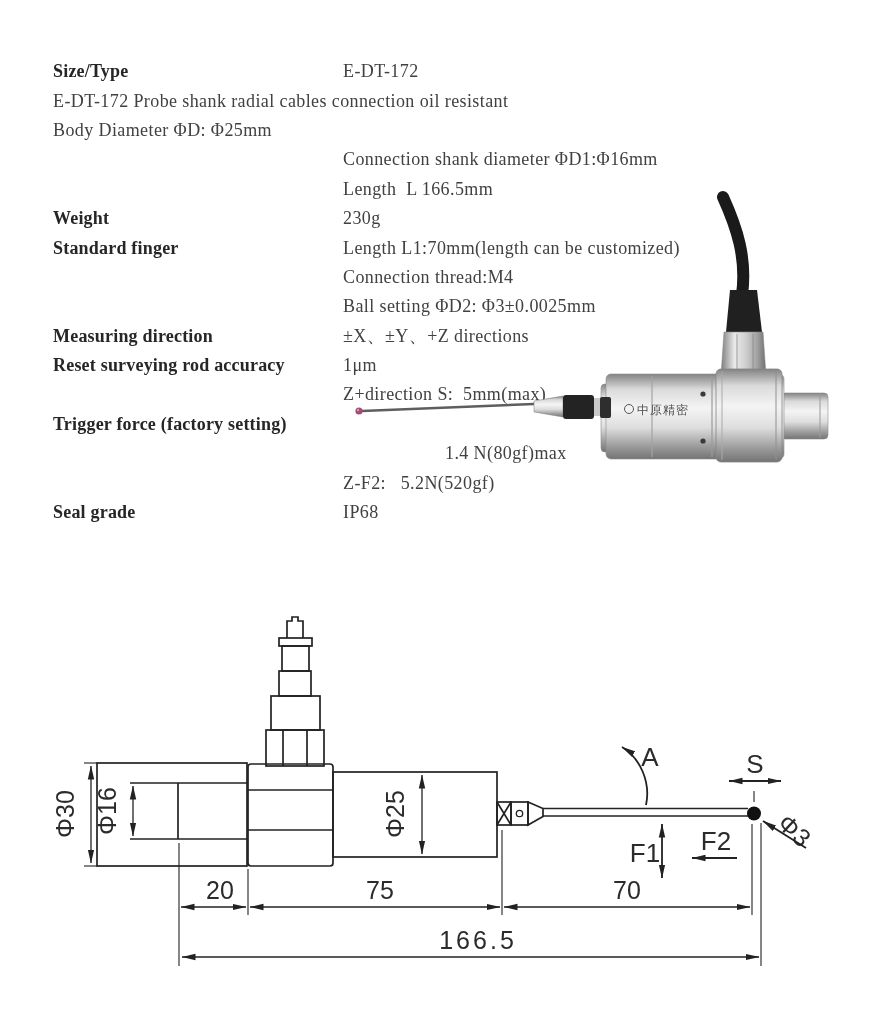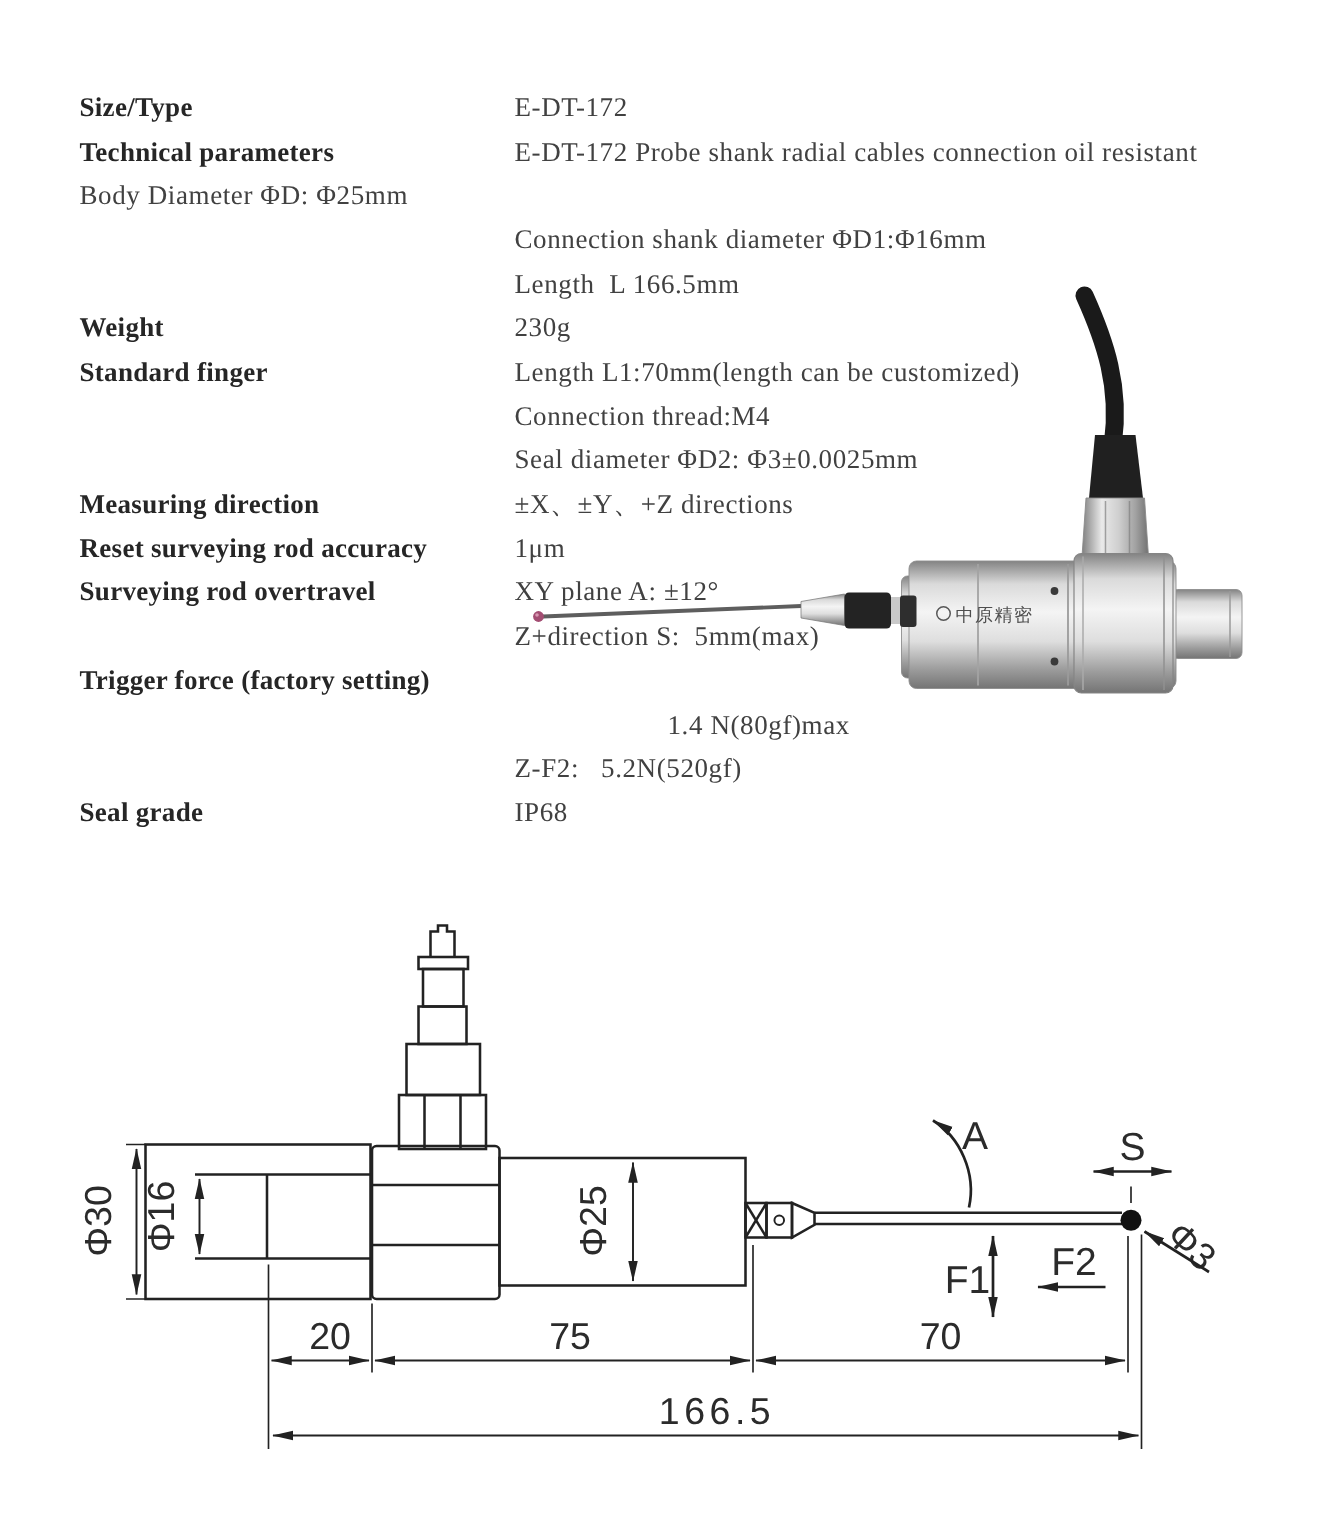--- a/index.html
+++ b/index.html
@@ -22,21 +22,20 @@
 <body>
 
 <div class="page">
 
   <section class="spec">
     <div class="row">
         <div class="lbl">Size/Type</div>
         <div class="val">E-DT-172</div>
       </div>
     <div class="row">
-        <div class="lbl">Technical parameters</div>
         <div class="val">E-DT-172 Probe shank radial cables connection oil resistant</div>
       </div>
     <div class="row">
         <div class="val">Body Diameter ΦD: Φ25mm</div>
       </div>
     <div class="row">
         <div class="lbl"></div>
         <div class="val">Connection shank diameter ΦD1:Φ16mm</div>
       </div>
     <div class="row">
@@ -50,33 +49,29 @@
     <div class="row">
         <div class="lbl">Standard finger</div>
         <div class="val">Length L1:70mm(length can be customized)</div>
       </div>
     <div class="row">
         <div class="lbl"></div>
         <div class="val">Connection thread:M4</div>
       </div>
     <div class="row">
         <div class="lbl"></div>
-        <div class="val">Seal diameter ΦD2: Φ3±0.0025mm</div>
+        <div class="val">Ball setting ΦD2: Φ3±0.0025mm</div>
       </div>
     <div class="row">
         <div class="lbl">Measuring direction</div>
         <div class="val">±X、±Y、+Z directions</div>
       </div>
     <div class="row">
         <div class="lbl">Reset surveying rod accuracy</div>
         <div class="val">1μm</div>
-      </div>
-    <div class="row">
-        <div class="lbl">Surveying rod overtravel</div>
-        <div class="val">XY plane A: ±12°</div>
       </div>
     <div class="row">
         <div class="lbl"></div>
         <div class="val">Z+direction S:  5mm(max)</div>
       </div>
     <div class="row">
         <div class="lbl">Trigger force (factory setting)</div>
       </div>
     <div class="row">
         <div class="lbl"></div>

